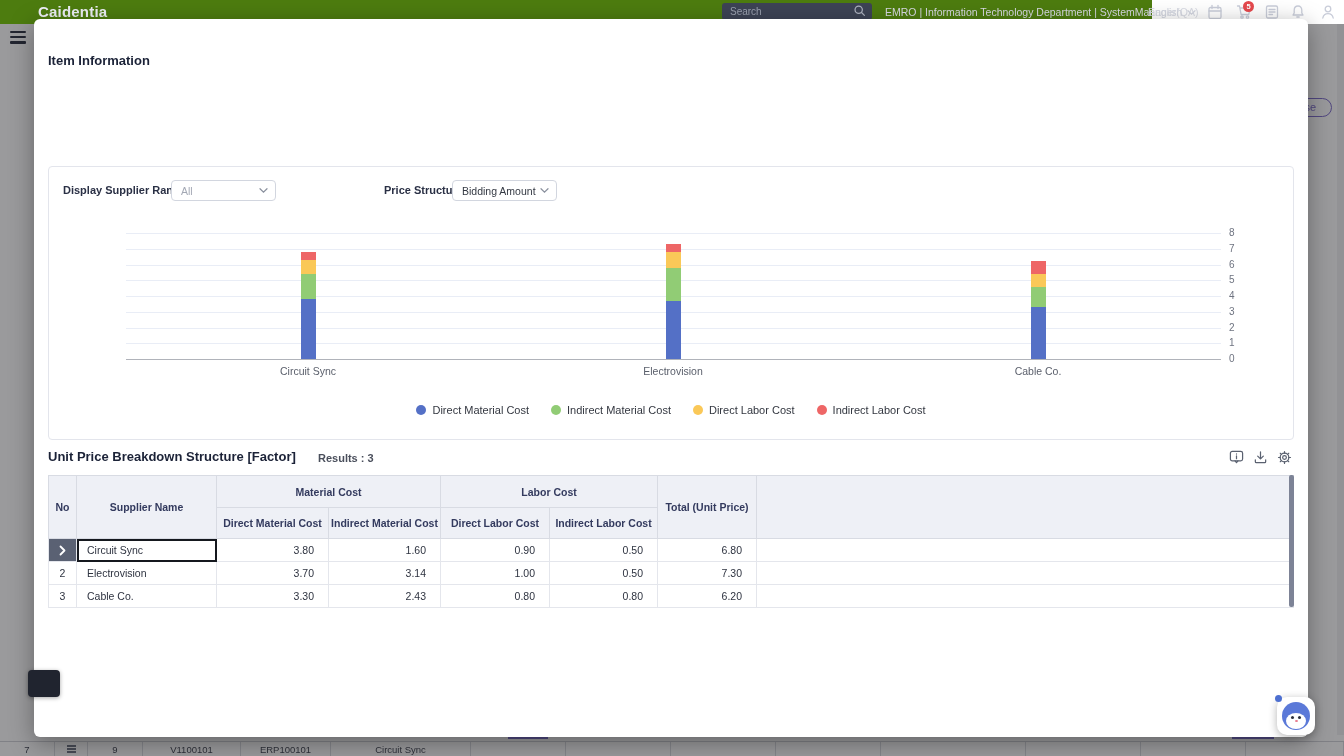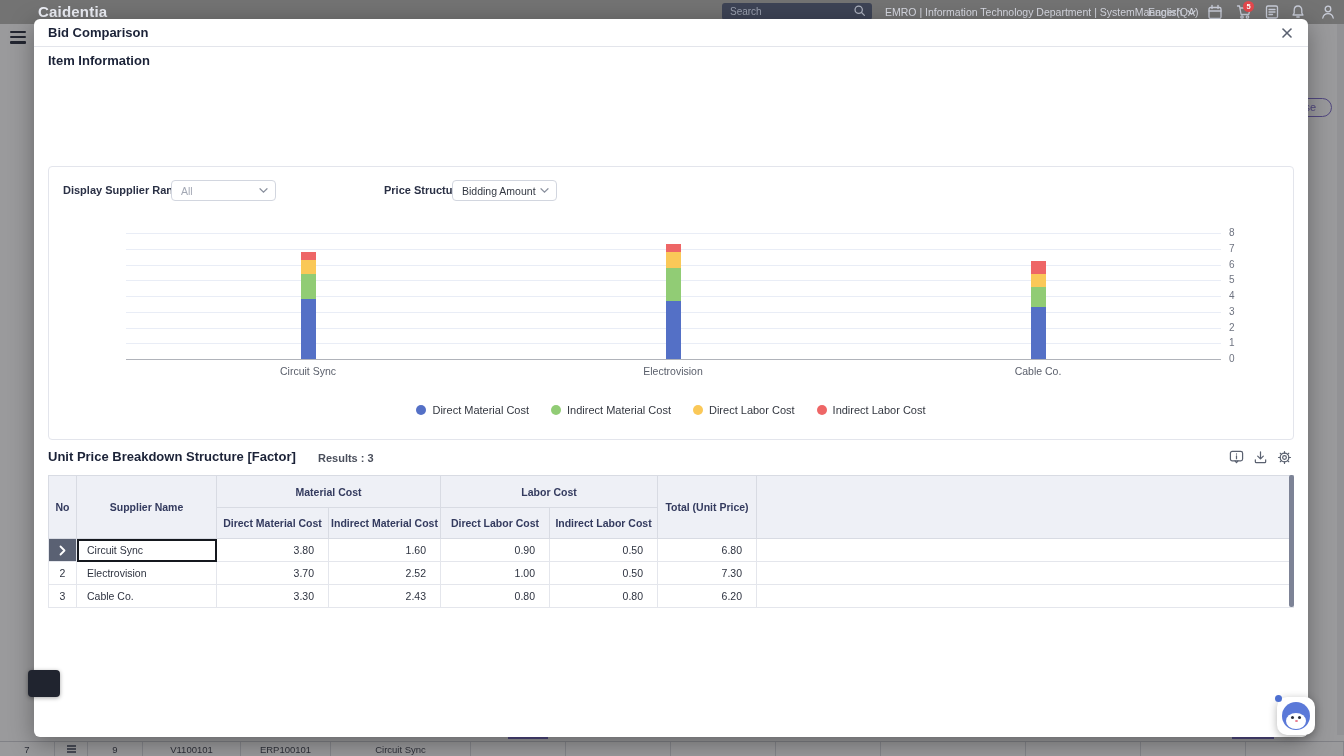--- a/index.html
+++ b/index.html
@@ -1,21 +1,21 @@
 <!DOCTYPE html>
 <html><head>
 <meta charset="utf-8">
 <style>
   * { margin:0; padding:0; box-sizing:border-box; }
   html,body { width:1344px; height:756px; overflow:hidden; }
   body { font-family:"Liberation Sans", sans-serif; background:#fff; }
   .stage { position:relative; width:1344px; height:756px; overflow:hidden; background:#fff; }
 
   
-  .topbar { position:absolute; left:0; top:0; width:1344px; height:24px; background:#737373; z-index:5; }
+  .topbar { position:absolute; left:0; top:0; width:1152px; height:24px; background:#4d7c0f; z-index:5; }
   .logo { position:absolute; left:38px; top:3px; font-size:15px; font-weight:700; color:#eef0f7; letter-spacing:.2px; }
   .search { position:absolute; left:722px; top:3px; width:150px; height:17px; background:#3d4355; border-radius:3px; display:flex; align-items:center; }
   .search-ph { flex:1; padding-left:8px; font-size:10px; color:#9ba1b0; }
   .search svg { margin-right:6px; color:#aeb3c0; }
   .ctx { position:absolute; left:885px; top:0; height:24px; line-height:24px; font-size:10.5px; color:#d9dbe4; white-space:nowrap; }
   .lang { position:absolute; left:1148px; top:0; height:24px; display:flex; align-items:center; gap:5px; font-size:10.5px; color:#d3d6e0; cursor:pointer; }
   .tb-icon { position:absolute; top:4px; width:16px; height:16px; color:#c9cdd9; }
   .tb-badge { position:absolute; left:1243px; top:1px; min-width:11px; height:11px; border-radius:6px; background:#e5484d; color:#fff; font-size:7.5px; font-weight:700; line-height:11px; text-align:center; padding:0 2px; z-index:6; }
 
   
@@ -225,29 +225,20 @@
         <div class="brow-cell" style="width: 105px;"></div>
         <div class="brow-cell" style="width: 98px;"></div>
       </div>
   </div>
   <div class="pdash a"></div>
   <div class="pdash b"></div>
 
   <div class="overlay"></div>
 
   <div class="modal">
-    <div class="modal-header">
-      <div class="modal-title">Bid Comparison</div>
-      <div class="modal-close">
-        <svg width="12" height="12" viewBox="0 0 12 12" fill="none" stroke="currentColor" stroke-width="1.6" stroke-linecap="round">
-            <line x1="2" y1="2" x2="10" y2="10"></line>
-            <line x1="10" y1="2" x2="2" y2="10"></line>
-          </svg>
-      </div>
-    </div>
 
     <div class="sec-title">Item Information</div>
 
 
     <div class="chart-box">
       <span class="ctrl-label" style="left:14px">Display Supplier Ranking</span>
       <div class="dd muted" style="left:122px">
         <span>All</span>
         <svg width="9" height="7" viewBox="0 0 10 8" fill="none" stroke="currentColor" stroke-width="1.4" stroke-linecap="round">
             <polyline points="1,2 5,6 9,2"></polyline>
@@ -389,21 +380,21 @@
               <td class="num">1.60</td>
               <td class="num">0.90</td>
               <td class="num">0.50</td>
               <td class="num">6.80</td>
               <td></td>
             </tr>
             <tr>
               <td class="td-no">2</td>
               <td class="td-sup">Electrovision</td>
               <td class="num">3.70</td>
-              <td class="num">2.52</td>
+              <td class="num">3.14</td>
               <td class="num">1.00</td>
               <td class="num">0.50</td>
               <td class="num">7.30</td>
               <td></td>
             </tr>
             <tr>
               <td class="td-no">3</td>
               <td class="td-sup">Cable Co.</td>
               <td class="num">3.30</td>
               <td class="num">2.43</td>

